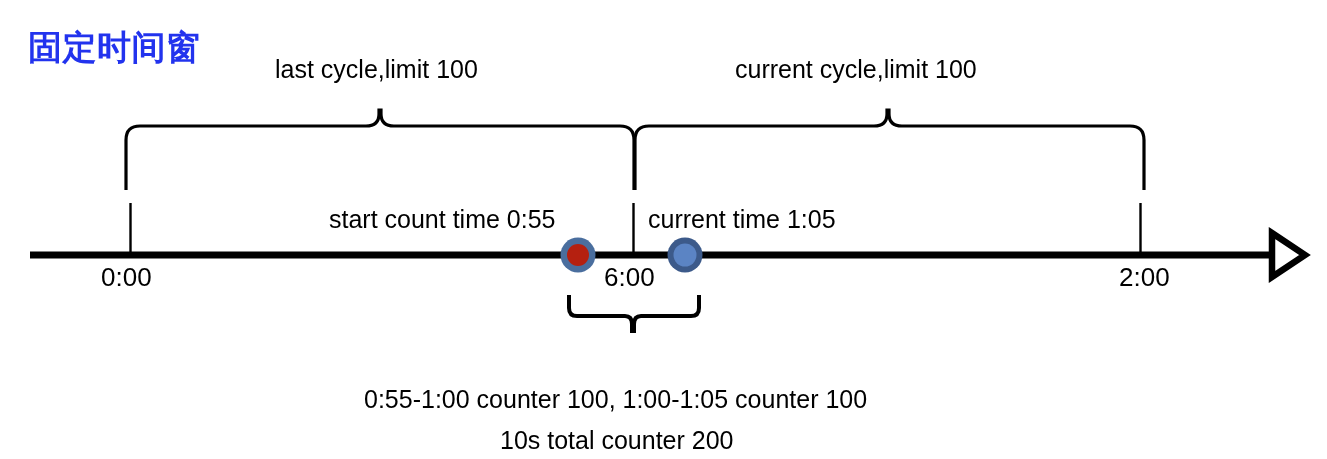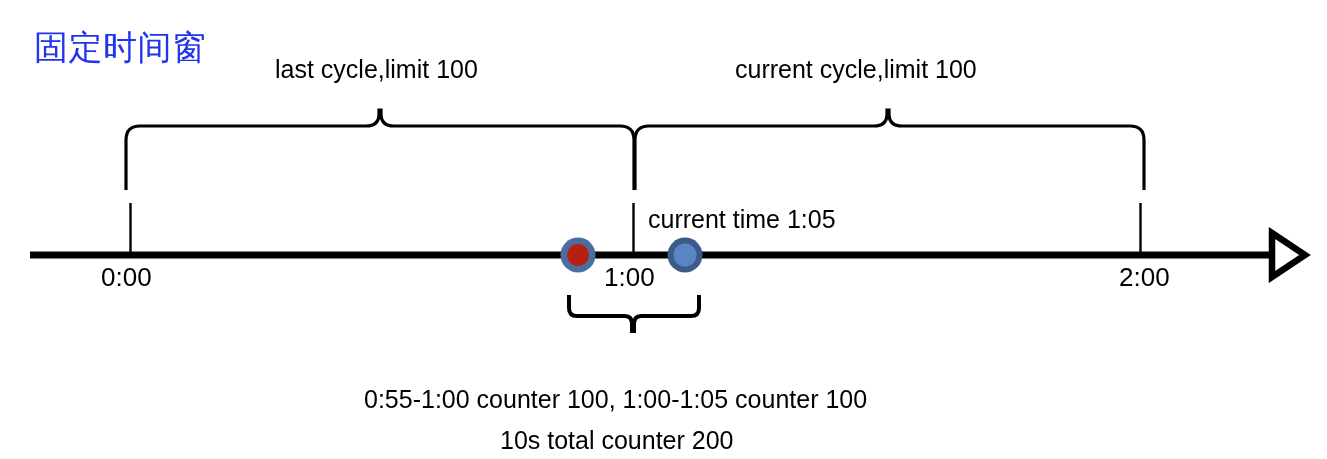--- a/index.html
+++ b/index.html
@@ -27,23 +27,22 @@
   .lbl {
     position: absolute;
     white-space: nowrap;
     color: #000000;
     font-family: "Liberation Sans", sans-serif;
     line-height: 1;
   }
   .title {
     color: #2233ee;
     font-size: 34px;
-    font-weight: normal;
+    font-weight: bold;
     letter-spacing: 0.5px;
-    margin-left: 6px;
   }
   .cycle-label { font-size: 25px; }
   .time-label  { font-size: 25px; }
   .tick-label  { font-size: 26px; }
   .foot-label  { font-size: 25px; margin-top: 24px; }
 </style>
 </head>
 <body>
 
 <div id="canvas">
@@ -107,26 +106,27 @@
     </g>
 
   </svg>
 
   <div class="lbl title" style="left:28px; top:30px;">固定时间窗</div>
 
   <div class="lbl cycle-label" style="left:275px; top:57px;">last cycle,limit 100</div>
 
   <div class="lbl cycle-label" style="left:735px; top:57px;">current cycle,limit 100</div>
 
+  <div class="lbl time-label" style="left:329px; top:207px;">start count time 0:55</div>
 
   <div class="lbl time-label" style="left:648px; top:207px;">current time 1:05</div>
 
   <div class="lbl tick-label" style="left:101px; top:264px;">0:00</div>
 
-  <div class="lbl tick-label" style="left:604px; top:264px;">1:00</div>
+  <div class="lbl tick-label" style="left:604px; top:264px;">6:00</div>
 
   <div class="lbl tick-label" style="left:1111px; top:264px;margin-left:8px;">2:00</div>
 
   <div class="lbl foot-label" style="left:364px; top:363px;">0:55-1:00 counter 100, 1:00-1:05 counter 100</div>
 
   <div class="lbl foot-label" style="left:500px; top:404px;">10s total counter 200</div>
 
 </div>
 
 </body></html>

